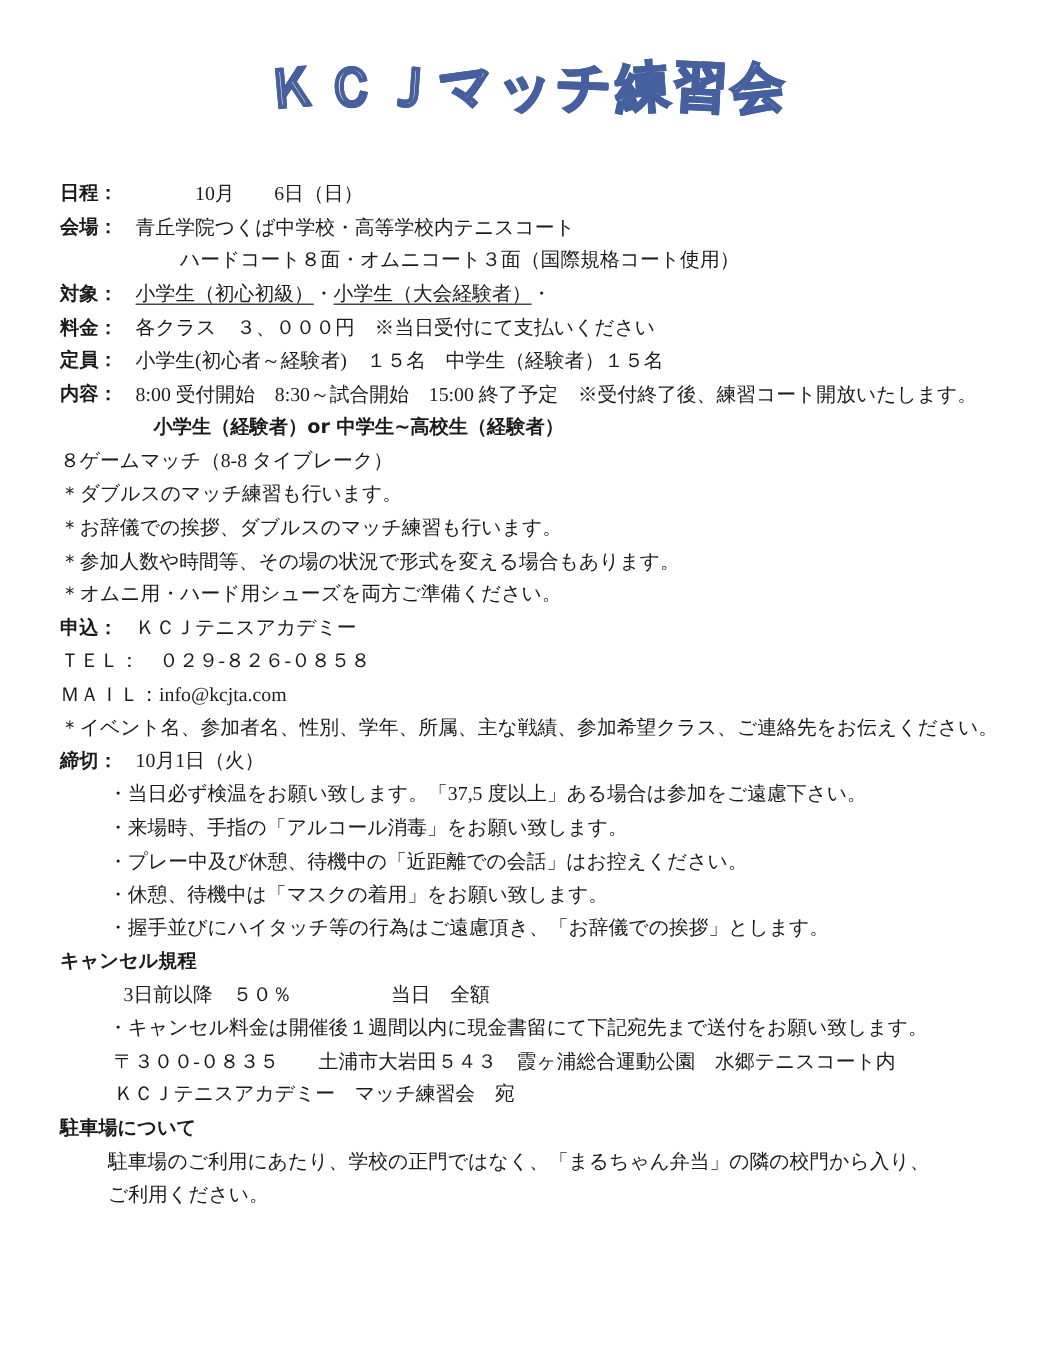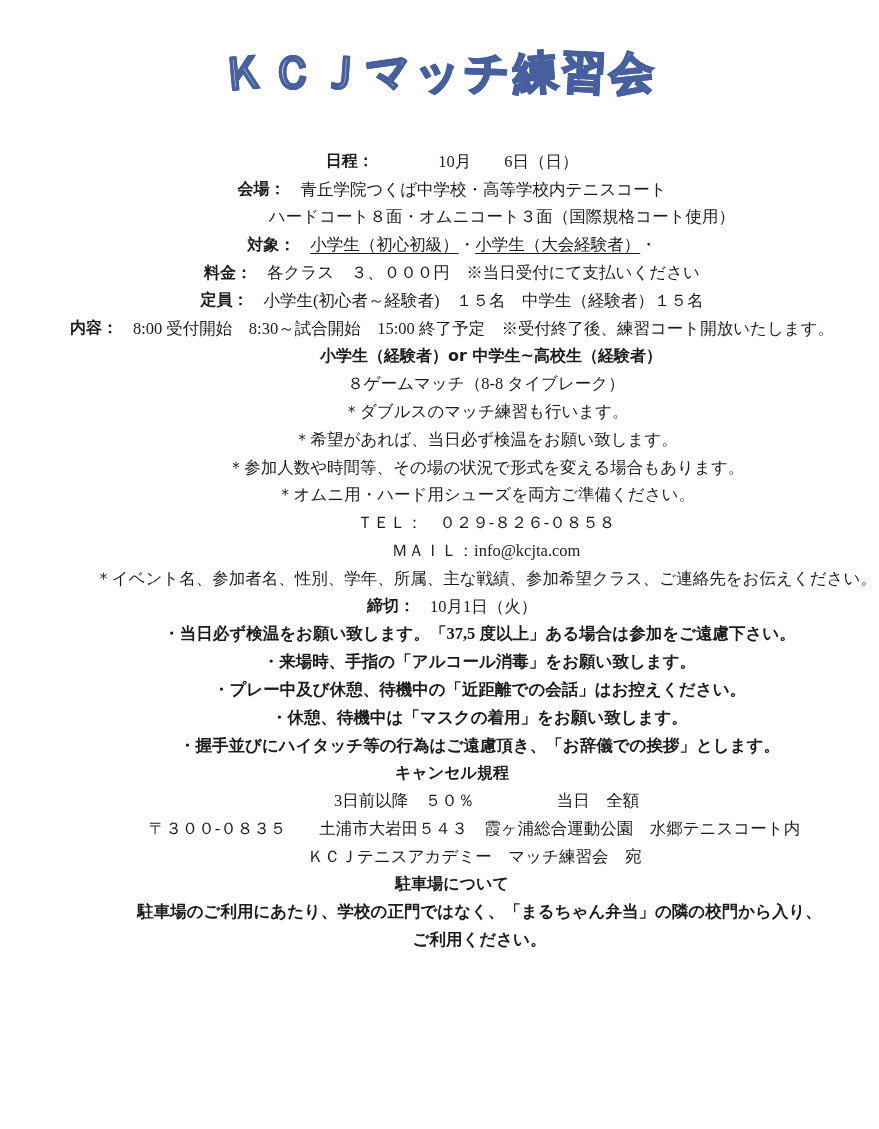--- a/index.html
+++ b/index.html
@@ -35,41 +35,40 @@
   }
   .title .ch { display: inline-block; }
 
   
   .line {
     height: 27.8px;
     display: flex;
     align-items: center;
     font-size: 16.5px;
     white-space: pre;
-    justify-content: center;
   }
   .lab {
     font-family: "DejaVu Sans", "Liberation Sans", sans-serif;
     font-weight: bold;
     width: 63px;
     flex: none;
     font-size: 16px;
   }
   .bold-sans {
     font-family: "DejaVu Sans", "Liberation Sans", sans-serif;
     font-weight: bold;
     font-size: 16px;
   }
   .u { text-decoration: underline; text-underline-offset: 3px; }
 
   .ind-content { margin-left: 100px; }  
   .ind-sub     { margin-left: 78px; }  
-  .ind-star    { margin-left: 68px; }  
-  .ind-bullet  { margin-left: 55px; font-weight: bold; }  
-  .ind-c2      { margin-left: 69px; font-family: Liberation Serif, serif; }  
+  .ind-star    { }  
+  .ind-bullet  { margin-left: 40px; }  
+  .ind-c2      { margin-left: 53px; font-family: Liberation Serif, serif; }  
   .ind-addr    { margin-left: 45px; }  
 </style>
 </head>
 <body>
 
 <div class="page">
 
   <div class="title-wrap">
     <span class="title"><span class="ch" style="transform: rotate(-5deg);">Ｋ</span><span class="ch" style="transform: rotate(-2deg);">Ｃ</span><span class="ch" style="transform: rotate(4deg);">Ｊ</span><span class="ch" style="transform: rotate(0deg);"> </span><span class="ch" style="transform: rotate(-8deg);">マ</span><span class="ch" style="transform: rotate(-3deg);">ッ</span><span class="ch" style="transform: rotate(2deg);">チ</span><span class="ch" style="transform: rotate(-4deg);">練</span><span class="ch" style="transform: rotate(3deg);">習</span><span class="ch" style="transform: rotate(-6deg);">会</span></span>
   </div>
@@ -120,31 +119,35 @@
 
     <div class="line ind-star">
       <span class="txt">８ゲームマッチ（8-8 タイブレーク）</span>
     </div>
 
     <div class="line ind-star">
       <span class="txt">＊ダブルスのマッチ練習も行います。</span>
     </div>
 
     <div class="line ind-star">
-      <span class="txt">＊希望があれば、当日必ず検温をお願い致します。</span>
+      <span class="txt">＊お辞儀での挨拶、ダブルスのマッチ練習も行います。</span>
     </div>
 
     <div class="line ind-star">
       <span class="txt">＊参加人数や時間等、その場の状況で形式を変える場合もあります。</span>
     </div>
 
     <div class="line ind-star">
       <span class="txt">＊オムニ用・ハード用シューズを両方ご準備ください。</span>
     </div>
 
+    <div class="line">
+      <span class="lab">申込：</span>
+      <span class="txt">ＫＣＪテニスアカデミー</span>
+    </div>
 
     <div class="line ind-star">
       <span class="txt">ＴＥＬ：　０２９-８２６-０８５８</span>
     </div>
 
     <div class="line ind-star">
       <span class="txt">ＭＡＩＬ：info@kcjta.com</span>
     </div>
 
     <div class="line ind-star">
@@ -179,20 +182,23 @@
 
     <div class="line">
       <span class="bold-sans">キャンセル規程</span>
     </div>
 
 
     <div class="line ind-c2">
       <span class="txt">3日前以降　５０％　　　　　当日　全額</span>
     </div>
 
+    <div class="line ind-bullet">
+      <span class="txt">・キャンセル料金は開催後１週間以内に現金書留にて下記宛先まで送付をお願い致します。</span>
+    </div>
 
     <div class="line ind-addr">
       <span class="txt">〒３００-０８３５　　土浦市大岩田５４３　霞ヶ浦総合運動公園　水郷テニスコート内</span>
     </div>
 
     <div class="line ind-addr">
       <span class="txt">ＫＣＪテニスアカデミー　マッチ練習会　宛</span>
     </div>
 
     <div class="line">

